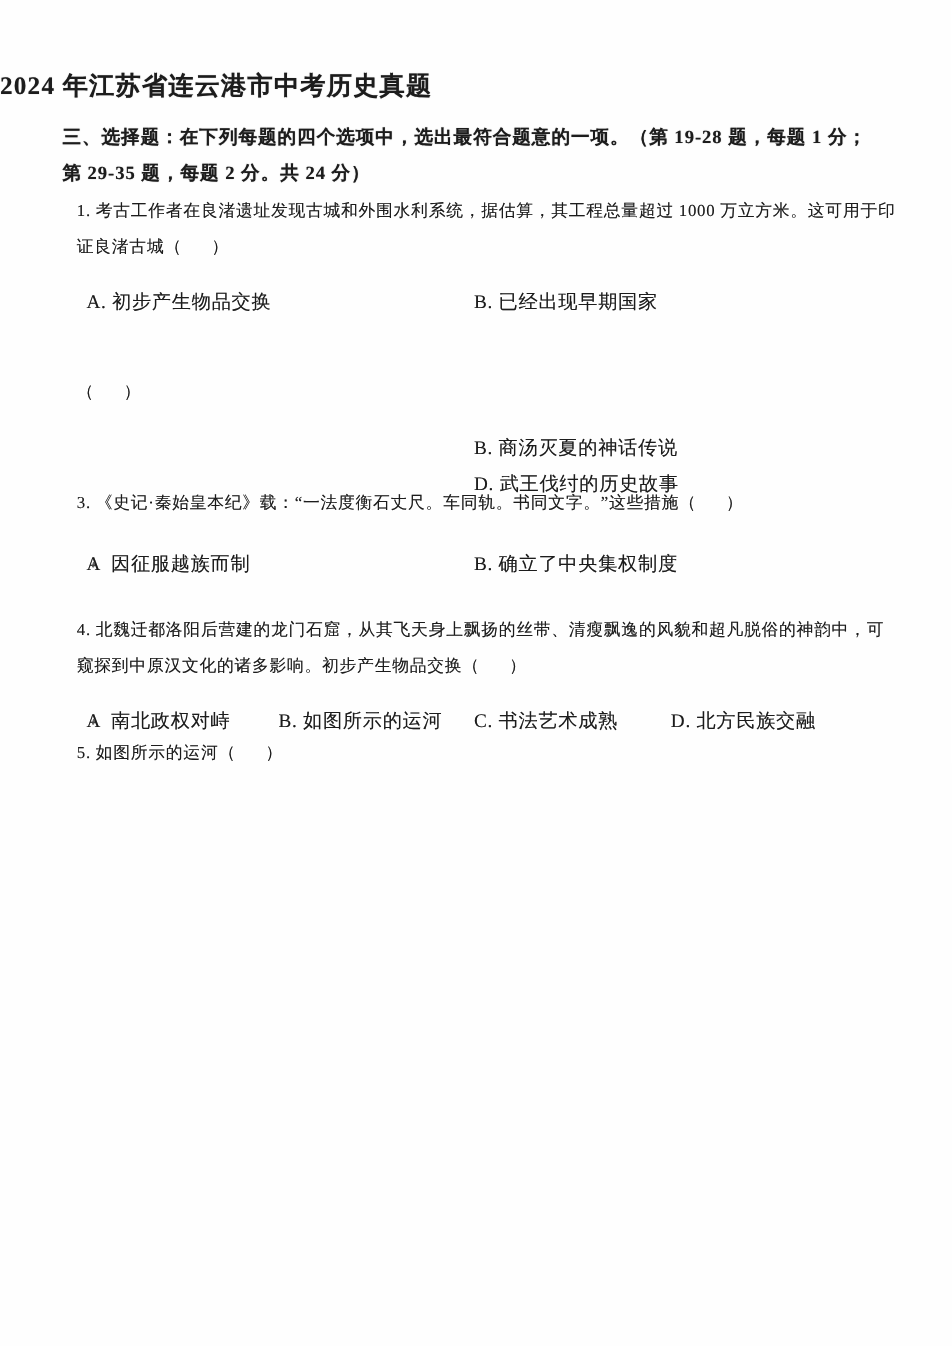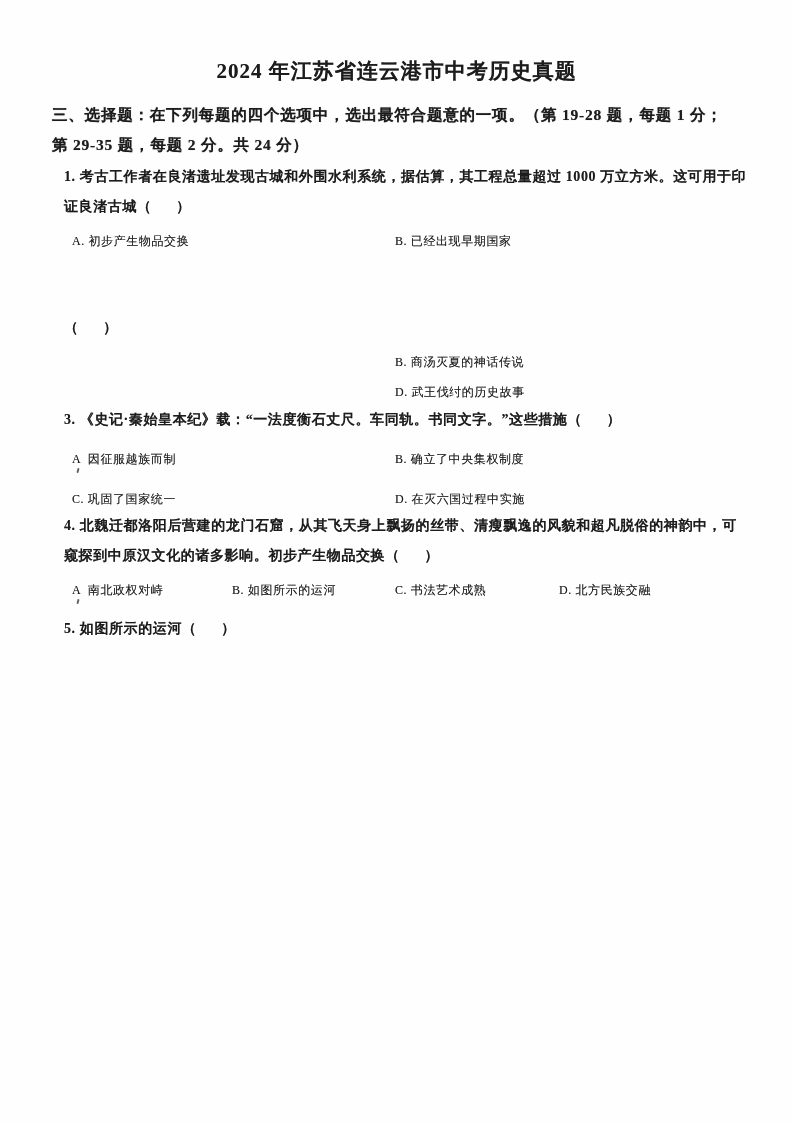--- a/index.html
+++ b/index.html
@@ -15,57 +15,55 @@
     overflow: hidden;
     font-family: "Liberation Serif", "DejaVu Serif", serif;
     color: #1c1c1c;
   }
   .doc-title {
     position: absolute;
     top: 57px;
     left: 0;
     width: 100%;
     margin: 0;
-    text-align: center;
     font-size: 21px;
     font-weight: bold;
     letter-spacing: 1px;
     white-space: pre;
     text-shadow: 0 0 0.6px rgba(20,20,20,0.55);
   }
   .line {
     position: absolute;
     left: 64px;
     height: 22px;
     line-height: 22px;
     font-size: 14px;
     letter-spacing: 0.6px;
     white-space: pre;
     text-shadow: 0 0 0.4px rgba(25,25,25,0.45);
-    font-weight: bold;
   }
   .line.bold {
     left: 52px;
     font-size: 15.5px;
     font-weight: bold;
     letter-spacing: 0.8px;
     text-shadow: 0 0 0.7px rgba(15,15,15,0.6);
   }
   .optrow {
     position: absolute;
     left: 0;
     width: 100%;
     height: 22px;
   }
   .opt {
     position: absolute;
-    top: 4px;
+    top: 16px;
     height: 22px;
     line-height: 22px;
-    font-size: 12px;
+    font-size: 16px;
     letter-spacing: 0.6px;
     white-space: pre;
     text-shadow: 0 0 0.4px rgba(25,25,25,0.45);
   }
   .stray-mark {
     position: absolute;
     width: 2px;
     height: 5px;
     background: #4a4a4a;
     border-radius: 1px;
@@ -97,24 +95,20 @@
   <div class="optrow" style="top:377px">
     <span class="opt" style="left:395px">D. 武王伐纣的历史故事</span>
   </div>
 
   <div class="line" style="top:409px">3. 《史记·秦始皇本纪》载：“一法度衡石丈尺。车同轨。书同文字。”这些措施（      ）</div>
   <div class="optrow" style="top:444px">
     <span class="opt" style="left:72px">A  因征服越族而制</span>
     <span class="opt" style="left:395px">B. 确立了中央集权制度</span>
   </div>
   <div class="stray-mark" style="left:77px; top:468px"></div>
-  <div class="optrow" style="top:484px">
-    <span class="opt" style="left:72px">C. 巩固了国家统一</span>
-    <span class="opt" style="left:395px">D. 在灭六国过程中实施</span>
-  </div>
 
   <div class="line" style="top:515px">4. 北魏迁都洛阳后营建的龙门石窟，从其飞天身上飘扬的丝带、清瘦飘逸的风貌和超凡脱俗的神韵中，可</div>
   <div class="line" style="top:545px">窥探到中原汉文化的诸多影响。初步产生物品交换（      ）</div>
   <div class="optrow" style="top:575px">
     <span class="opt" style="left:72px">A  南北政权对峙</span>
     <span class="opt" style="left:232px">B. 如图所示的运河</span>
     <span class="opt" style="left:395px">C. 书法艺术成熟</span>
     <span class="opt" style="left:559px">D. 北方民族交融</span>
   </div>
   <div class="stray-mark" style="left:77px; top:599px"></div>

